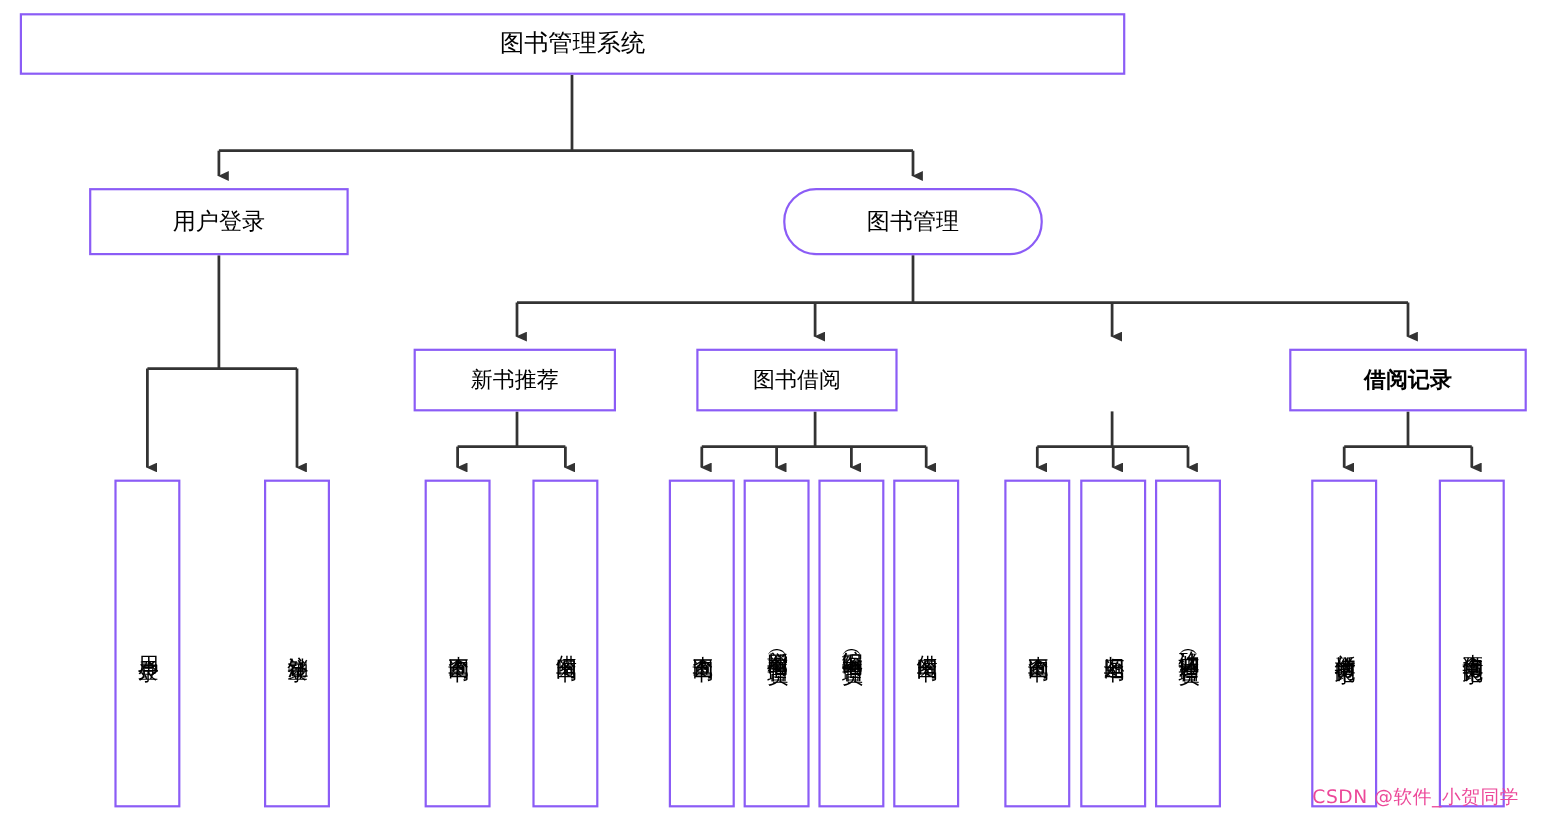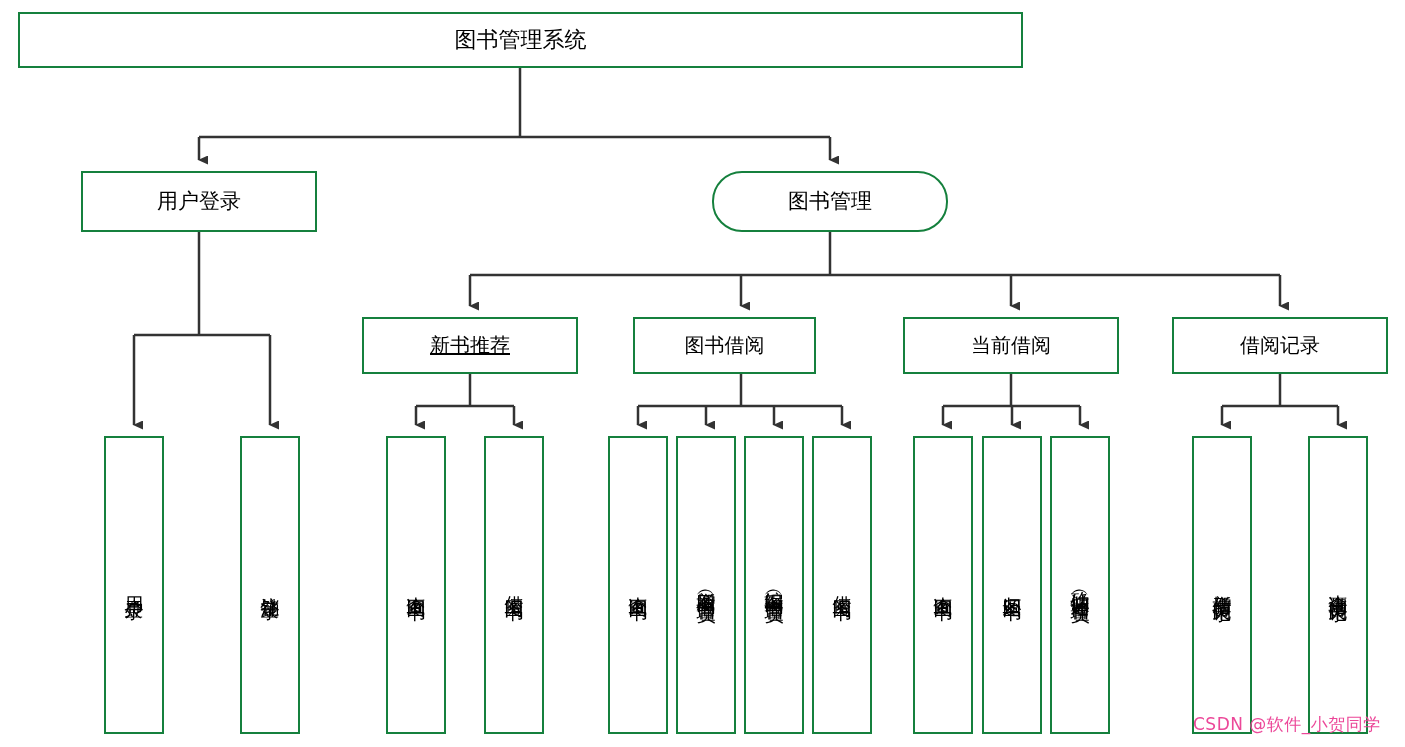--- a/index.html
+++ b/index.html
@@ -21,21 +21,21 @@
     position: absolute;
     left: 0;
     top: 0;
     width: 1405px;
     height: 747px;
   }
   .node-box {
     position: absolute;
     box-sizing: border-box;
     background: #ffffff;
-    border: 2px solid #15803d;
+    border: 2px solid #8b5cf6;
     display: flex;
     align-items: center;
     justify-content: center;
     color: #000000;
   }
   .node-box.horizontal {
     writing-mode: horizontal-tb;
   }
   .node-label {
     color: #000000;
@@ -113,30 +113,27 @@
     <span class="node-label">图书管理系统</span>
   </div>
 
   <div class="node-box lvl1 horizontal" style="left: 81px; top: 171px; width: 236px; height: 61px;">
     <span class="node-label">用户登录</span>
   </div>
   <div class="node-box lvl1 horizontal" style="left: 712px; top: 171px; width: 236px; height: 61px; border-radius: 30px;">
     <span class="node-label">图书管理</span>
   </div>
 
-  <div class="node-box lvl2 horizontal" style="left: 362px; top: 317px; width: 216px; height: 57px; text-decoration: underline;">
+  <div class="node-box lvl2 horizontal" style="left: 376px; top: 317px; width: 184px; height: 57px;">
     <span class="node-label">新书推荐</span>
   </div>
   <div class="node-box lvl2 horizontal" style="left: 633px; top: 317px; width: 183px; height: 57px;">
     <span class="node-label">图书借阅</span>
   </div>
-  <div class="node-box lvl2 horizontal" style="left: 903px; top: 317px; width: 216px; height: 57px;">
-    <span class="node-label">当前借阅</span>
-  </div>
-  <div class="node-box lvl2 horizontal" style="left: 1172px; top: 317px; width: 216px; height: 57px;">
+  <div class="node-box lvl2 horizontal" style="left: 1172px; top: 317px; width: 216px; height: 57px; font-weight: bold;">
     <span class="node-label">借阅记录</span>
   </div>
 
   <div id="leaf-container">
       <div class="node-box leaf vertical" style="left: 104px; top: 436px; width: 60px; height: 298px;">
         <span class="node-label">用户登录</span>
       </div>
       <div class="node-box leaf vertical" style="left: 240px; top: 436px; width: 60px; height: 298px;">
         <span class="node-label">注销登录</span>
       </div>

